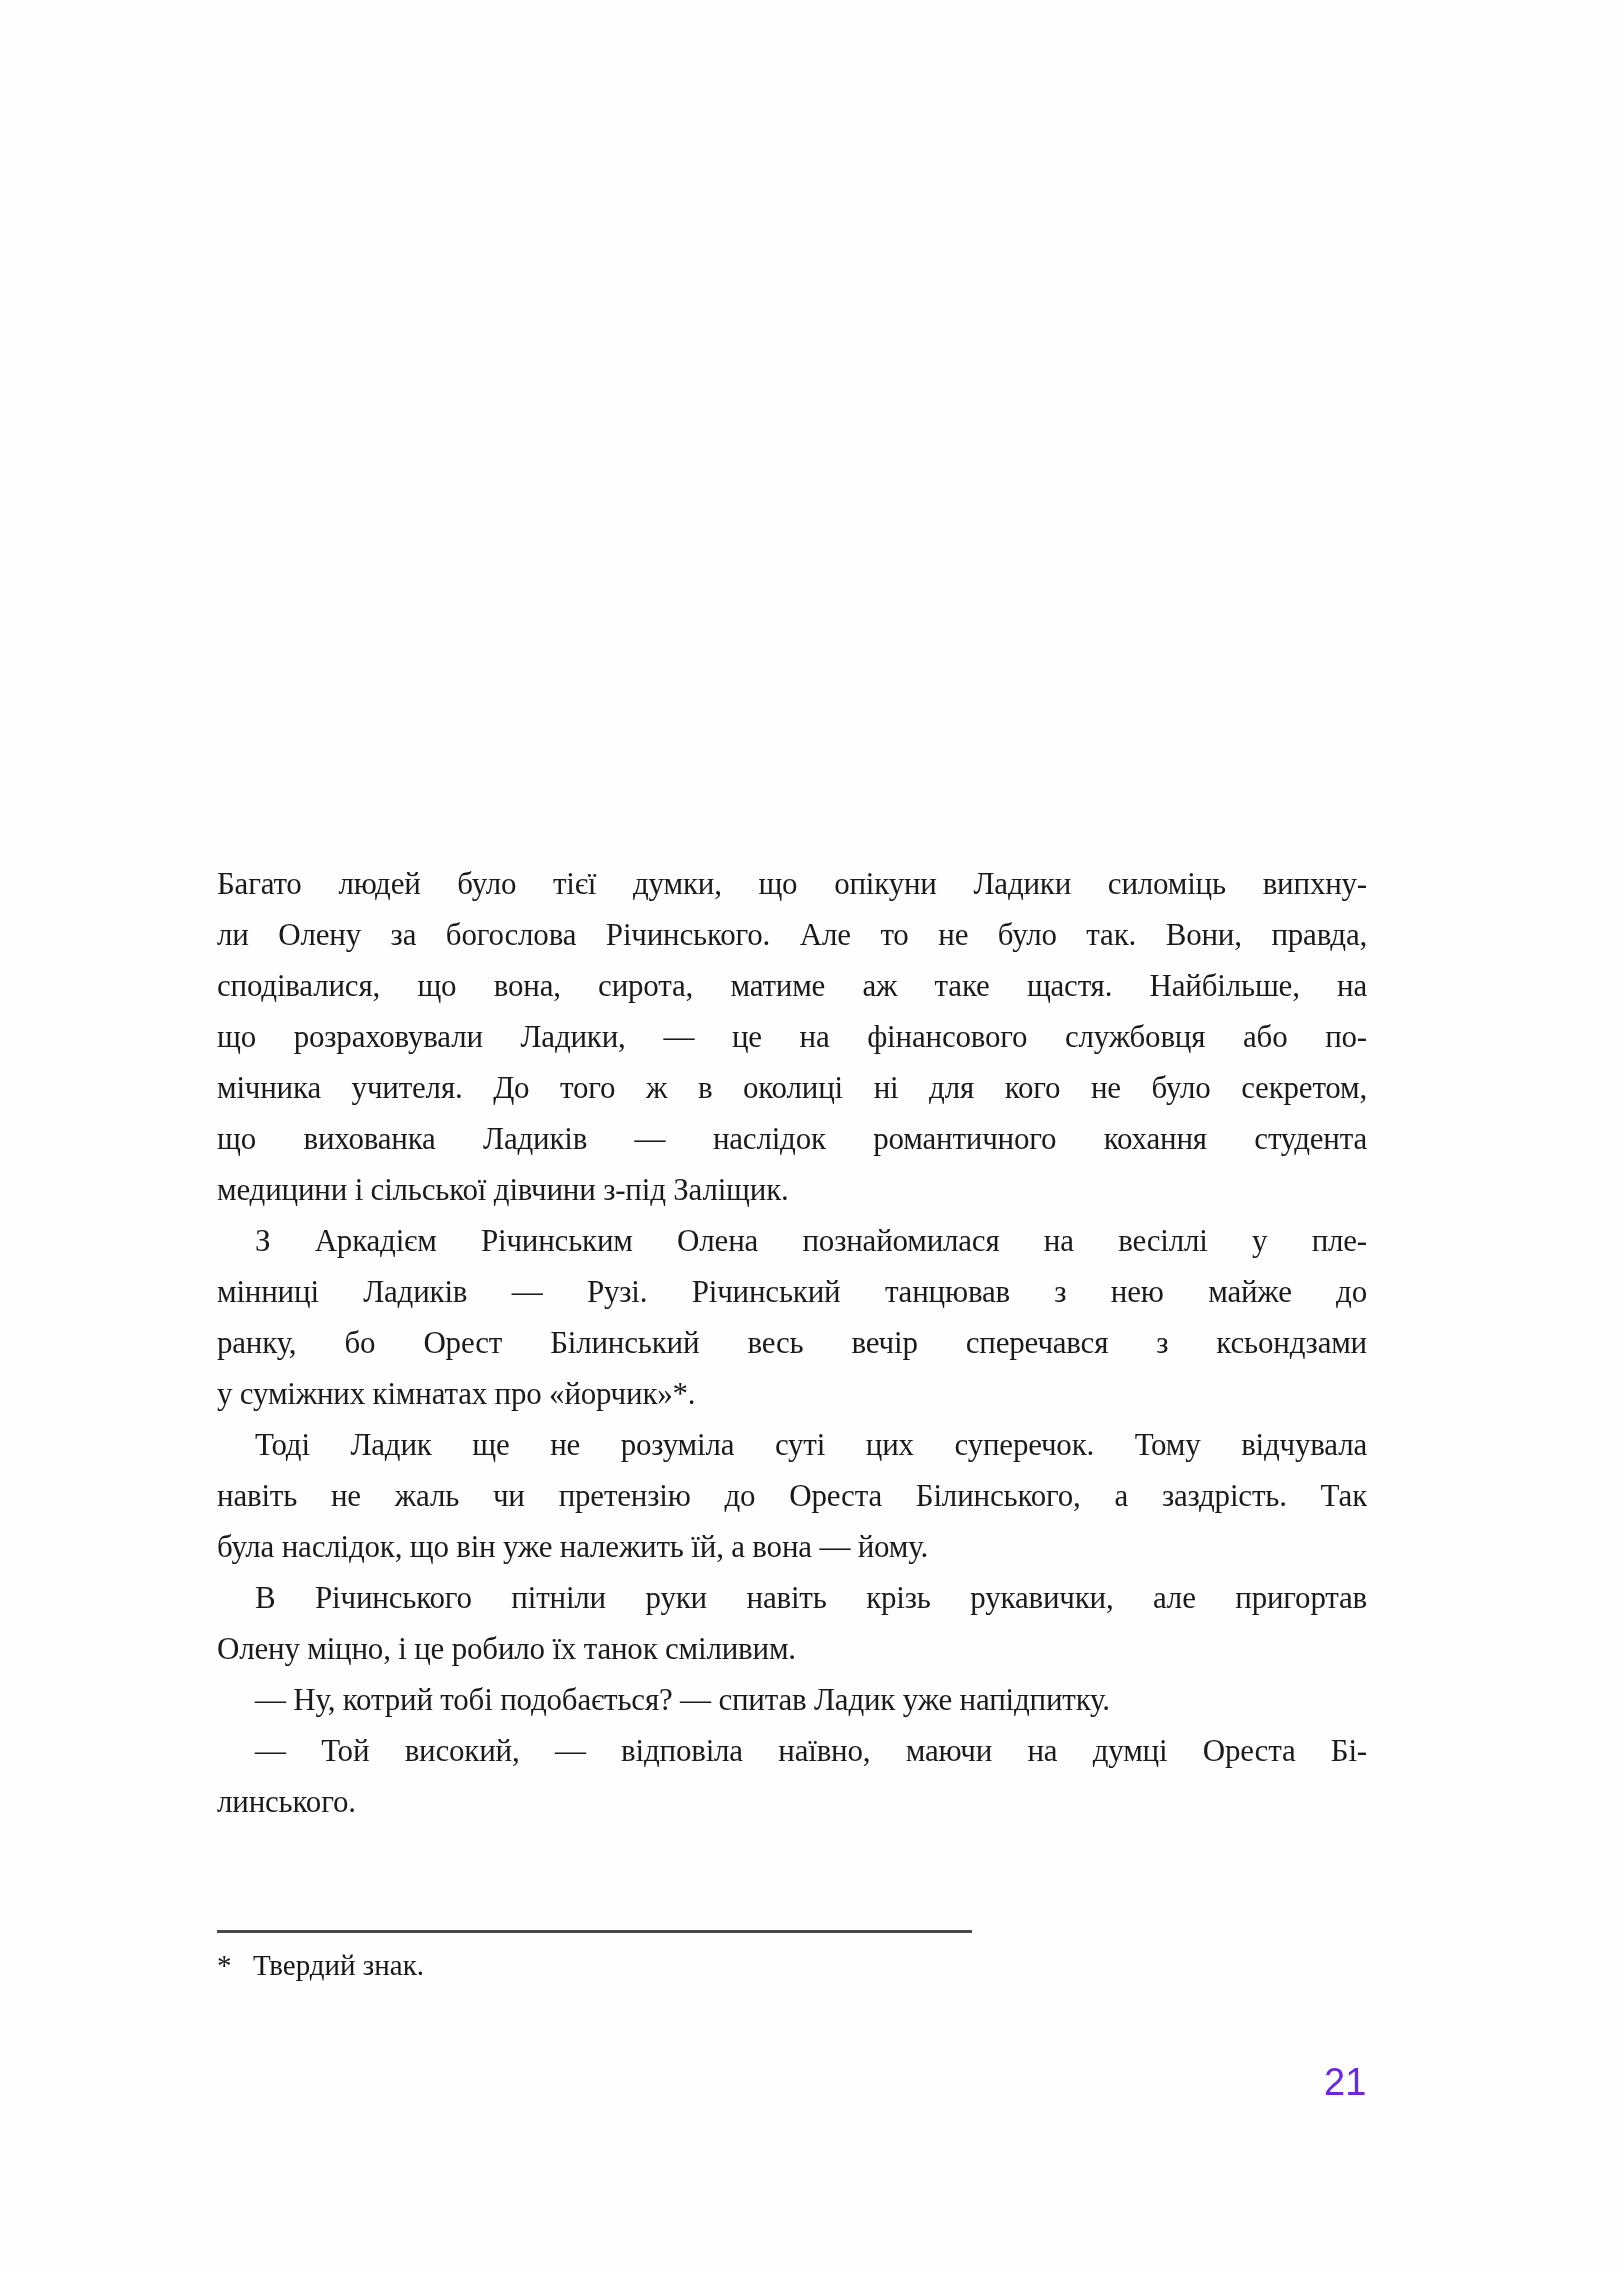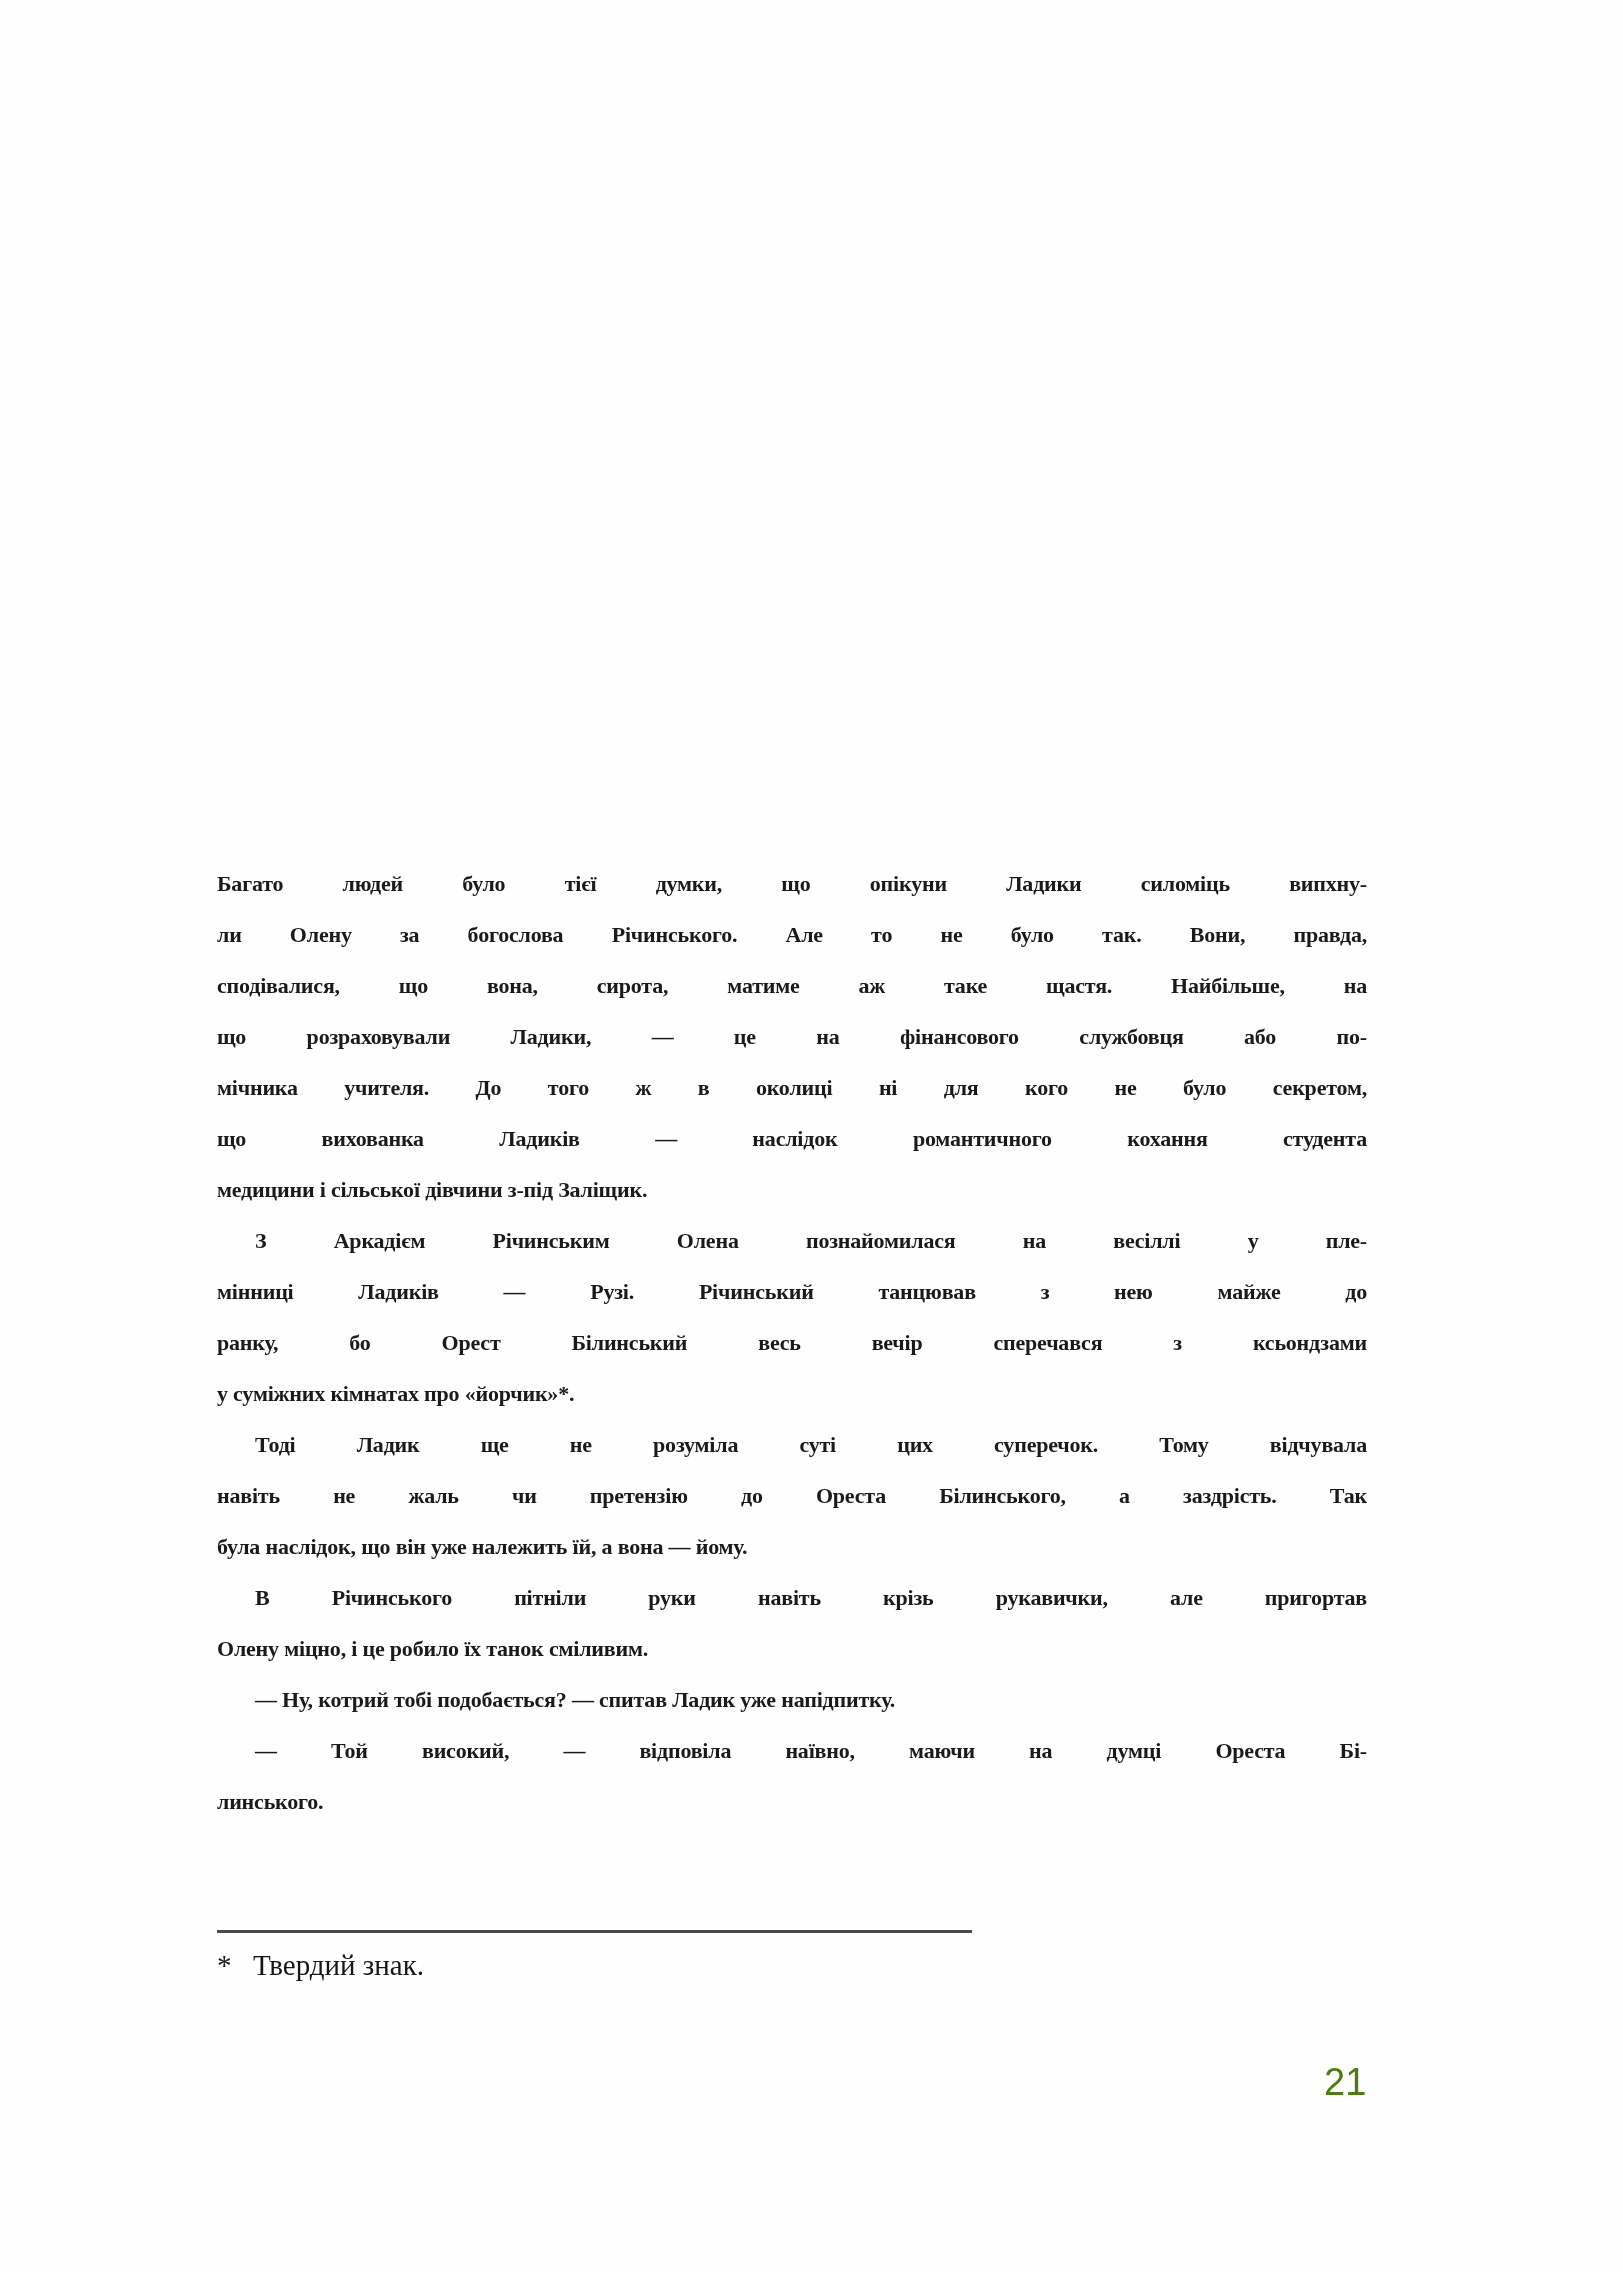--- a/index.html
+++ b/index.html
@@ -14,24 +14,23 @@
     background: #fefefe;
     font-family: "Liberation Serif", serif;
     color: #1a1a1a;
     overflow: hidden;
   }
   .text-block {
     position: absolute;
     left: 217px;
     top: 858px;
     width: 1150px;
-    font-size: 22px;
+    font-size: 31px;
     line-height: 51px;
     letter-spacing: -0.2px;
-    font-weight: bold;
   }
   .para { margin: 0; padding: 0; }
   .line {
     text-align: justify;
     text-align-last: justify;
     height: 51px;
     overflow: hidden;
     white-space: normal;
   }
   .line.last {
@@ -62,21 +61,21 @@
     flex: 0 0 36px;
     width: 36px;
   }
   .page-number {
     position: absolute;
     left: 1324px;
     top: 2062px;
     font-family: "Liberation Sans", sans-serif;
     font-size: 38px;
     line-height: 41px;
-    color: #4d7c0f;
+    color: #6d28d9;
   }
 </style>
 </head>
 <body>
 
 <div class="page">
 
   <div class="text-block">
       <div class="para">
         <div class="line">Багато людей було тієї думки, що опікуни Ладики силоміць випхну-</div>

